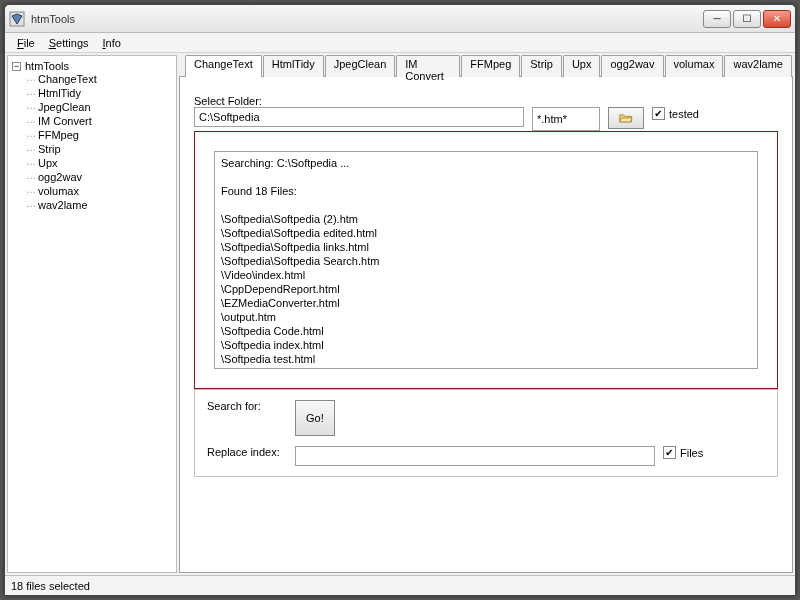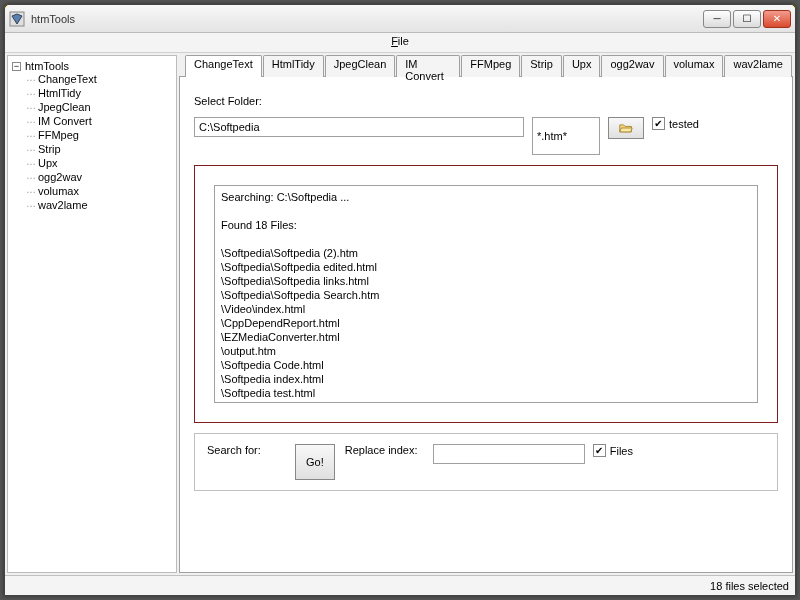--- a/index.html
+++ b/index.html
@@ -4,50 +4,50 @@
 <style>
 * { box-sizing: border-box; margin: 0; padding: 0; font-family: Tahoma, "Segoe UI", sans-serif; font-size: 11px; }
 body { background: #555; width: 800px; height: 600px; overflow: hidden; }
 .window { position: absolute; left: 4px; top: 4px; width: 792px; height: 592px; background: #fde047; border: 1px solid #444; border-radius: 5px 5px 0 0; box-shadow: 0 0 4px rgba(0,0,0,.5); display: flex; flex-direction: column; }
 .titlebar { height: 28px; background: linear-gradient(#f7f7f7,#e4e4e4); border-bottom: 1px solid #bbb; display: flex; align-items: center; padding: 0 4px; border-radius: 5px 5px 0 0; }
 .titlebar .appicon { width: 16px; height: 16px; margin-right: 6px; }
 .titlebar .title { flex: 1; color: #333; }
 .winbtns { display: flex; gap: 2px; }
 .winbtn { width: 28px; height: 18px; border: 1px solid #888; border-radius: 3px; background: linear-gradient(#fefefe,#dcdcdc); display: flex; align-items: center; justify-content: center; font-size: 10px; }
 .winbtn.close { background: linear-gradient(#f39b8d,#d94a2f); color: #fff; border-color: #a03020; }
-.menubar { height: 20px; background: #f4f4f4; border-bottom: 1px solid #d0d0d0; display: flex; align-items: center; padding: 0 6px; gap: 2px; flex-direction: column; }
+.menubar { height: 20px; background: #f4f4f4; border-bottom: 1px solid #d0d0d0; display: flex; align-items: center; padding: 0 6px; gap: 2px; }
 .menubar span { padding: 2px 6px; }
 .menubar span u { text-decoration: underline; }
 .client { flex: 1; display: flex; background: #f0f0f0; }
 .sidebar { width: 170px; background: #fff; border: 1px solid #bcbcbc; margin: 2px; padding: 4px; overflow: auto; }
 .tree-root { display: flex; align-items: center; gap: 4px; }
 .tree-expander { width: 9px; height: 9px; border: 1px solid #888; display: inline-flex; align-items: center; justify-content: center; font-size: 9px; line-height: 7px; }
 .tree-children { margin-left: 14px; }
 .tree-item { padding: 1px 0 1px 12px; position: relative; }
 .tree-item::before { content: "…"; position: absolute; left: 0; top: 0; color: #999; font-size: 10px; letter-spacing: -2px; }
 .main { flex: 1; margin: 2px 2px 2px 0; display: flex; flex-direction: column; }
 .tabs { display: flex; height: 22px; margin-left: 6px; }
 .tab { border: 1px solid #a0a0a0; border-bottom: none; background: #f4f4f4; padding: 2px 8px; margin-right: 1px; border-radius: 2px 2px 0 0; position: relative; }
 .tab.active { background: #fff; z-index: 2; }
-.tabpanel { flex: 1; background: #fff; border: 1px solid #a0a0a0; margin-top: -1px; padding: 18px 14px 10px 14px; display: flex; flex-direction: column; gap: 10px; }
+.tabpanel { flex: 1; background: #fff; border: 1px solid #a0a0a0; margin-top: -1px; padding: 18px 14px 10px 14px; display: flex; flex-direction: column; }
 .row { display: flex; align-items: flex-start; gap: 8px; }
 .label { white-space: nowrap; }
 .textinput { border: 1px solid #a0a0a0; padding: 2px 4px; height: 20px; background: #fff; }
 .folder-input { width: 330px; }
-.filter-input { width: 68px; border: 1px solid #a0a0a0; padding: 2px 4px; height: 38px; background: #fff; }
+.filter-input { width: 68px; border: 1px solid #a0a0a0; padding: 2px 4px; height: 24px; background: #fff; }
 .btn { border: 1px solid #888; background: linear-gradient(#f8f8f8,#e0e0e0); padding: 1px 10px; height: 36px; display: inline-flex; align-items: center; justify-content: center; }
 .browse-btn { width: 36px; height: 22px; }
 .checkbox { display: flex; align-items: center; gap: 4px; }
 .checkbox-box { width: 13px; height: 13px; border: 1px solid #888; background: #fff; display: inline-flex; align-items: center; justify-content: center; font-size: 10px; }
 .results-wrap { border: 1px solid #7f1d1d; padding: 19px; }
 .results { border: 1px solid #a0a0a0; height: 218px; overflow-y: scroll; padding: 4px 6px; background: #fff; white-space: pre; line-height: 14px; }
-.search-group { border: 1px solid #c0c0c0; padding: 10px 12px; display: flex; flex-direction: row; gap: 10px; }
+.search-group { border: 1px solid #c0c0c0; padding: 10px 12px; display: flex; flex-direction: column; gap: 10px; }
 .search-input { flex: 1; max-width: 360px; }
 .field-label { width: 80px; }
-.statusbar { height: 20px; border-top: 1px solid #c0c0c0; background: #f4f4f4; display: flex; align-items: center; padding: 0 6px; justify-content: flex-end; }
+.statusbar { height: 20px; border-top: 1px solid #c0c0c0; background: #f4f4f4; display: flex; align-items: center; padding: 0 6px; }
 .folder-icon-svg { width: 18px; height: 14px; }
 </style>
 </head>
 <body>
 
 <div class="window">
   <div class="titlebar">
     <svg class="appicon" viewBox="0 0 16 16">
         <rect x="1" y="1" width="14" height="14" fill="#e0e0e0" stroke="#888"></rect>
         <path d="M3 5 L8 3 L13 5 L8 13 Z" fill="#5a7fb0" stroke="#345"></path>

